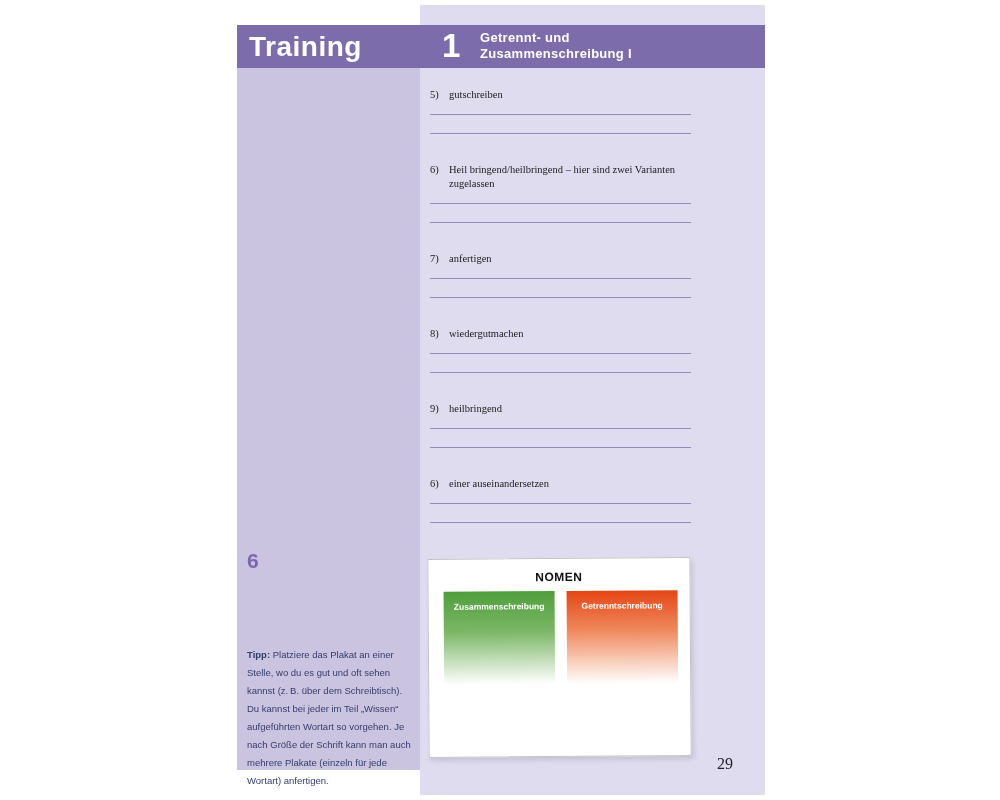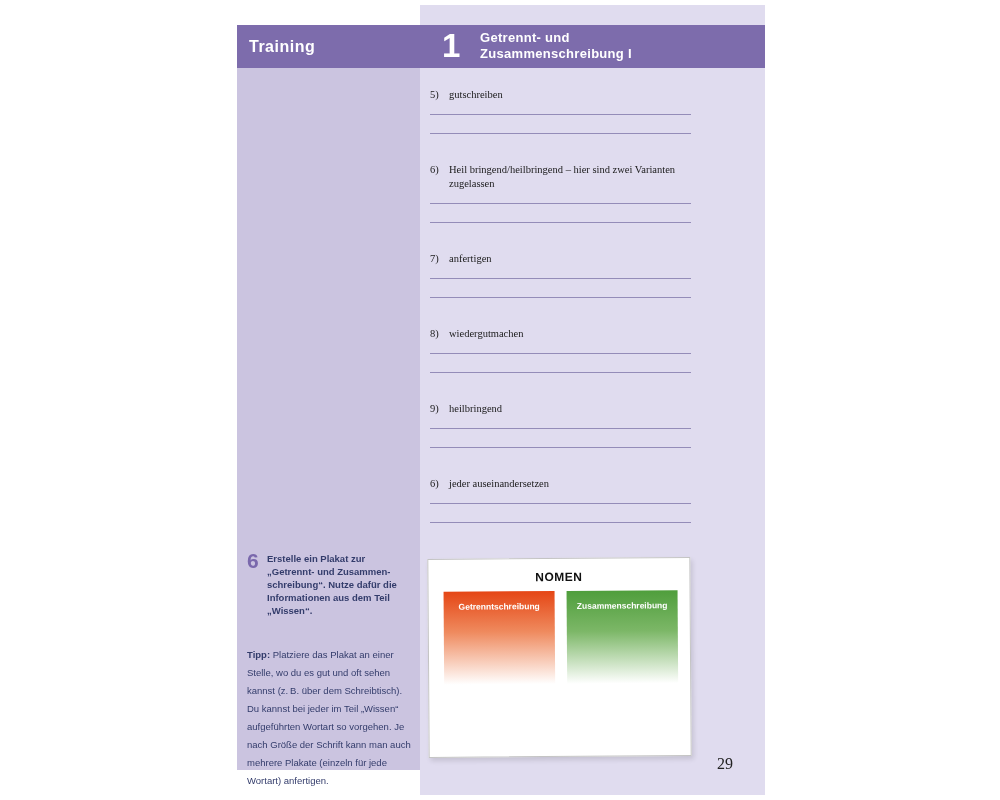--- a/index.html
+++ b/index.html
@@ -21,21 +21,21 @@
   }
   .left-band {
     position: absolute;
     left: 0; top: 0;
     width: 100%; height: 43px;
     background: #7d6cac;
     display: flex; align-items: center;
   }
   .left-band-title {
     color: #ffffff;
-    font-size: 16px;
+    font-size: 28px;
     font-weight: bold;
     letter-spacing: 0.5px;
     padding-left: 12px;
   }
   .task {
     position: absolute;
     left: 10px; top: 527px;
     width: 165px;
     display: flex;
   }
@@ -179,27 +179,20 @@
 
 <div class="page">
 
   <div class="left-panel">
     <div class="left-band">
       <span class="left-band-title">Training</span>
     </div>
 
     <div class="task">
       <div class="task-number">6</div>
-      <div class="task-text">
-        <div>Erstelle ein Plakat zur</div>
-        <div>„Getrennt- und Zusammen-</div>
-        <div>schreibung“. Nutze dafür die</div>
-        <div>Informationen aus dem Teil</div>
-        <div>„Wissen“.</div>
-      </div>
     </div>
 
     <p class="tip"><span class="tip-label">Tipp:</span><span> Platziere das Plakat an einer Stelle, wo du es gut und oft sehen kannst (z. B. über dem Schreibtisch). Du kannst bei jeder im Teil „Wissen“ aufgeführten Wortart so vorgehen. Je nach Größe der Schrift kann man auch mehrere Plakate (einzeln für jede Wortart) anfertigen.</span></p>
   </div>
 
   <div class="right-panel">
     <div class="kicker">Fitness-Einheit</div>
 
     <div class="right-band">
       <span class="unit-number">1</span>
@@ -252,36 +245,36 @@
           <span class="item-num">9)</span>
           <span class="item-text">heilbringend</span>
         </div>
         <div class="write-line"></div>
         <div class="write-line"></div>
       </div>
 
       <div class="item">
         <div class="item-row">
           <span class="item-num">6)</span>
-          <span class="item-text">jeder auseinandersetzen</span>
+          <span class="item-text">einer auseinandersetzen</span>
         </div>
         <div class="write-line"></div>
         <div class="write-line"></div>
       </div>
 
     </div>
 
     <div class="poster">
       <div class="poster-title">NOMEN</div>
       <div class="poster-cols">
+        <div class="poster-col green">
+          <span class="poster-col-label">Zusammenschreibung</span>
+        </div>
         <div class="poster-col red">
           <span class="poster-col-label">Getrenntschreibung</span>
         </div>
-        <div class="poster-col green">
-          <span class="poster-col-label">Zusammenschreibung</span>
-        </div>
       </div>
     </div>
 
     <div class="page-number">29</div>
   </div>
 
 </div>
 
 </body></html>

